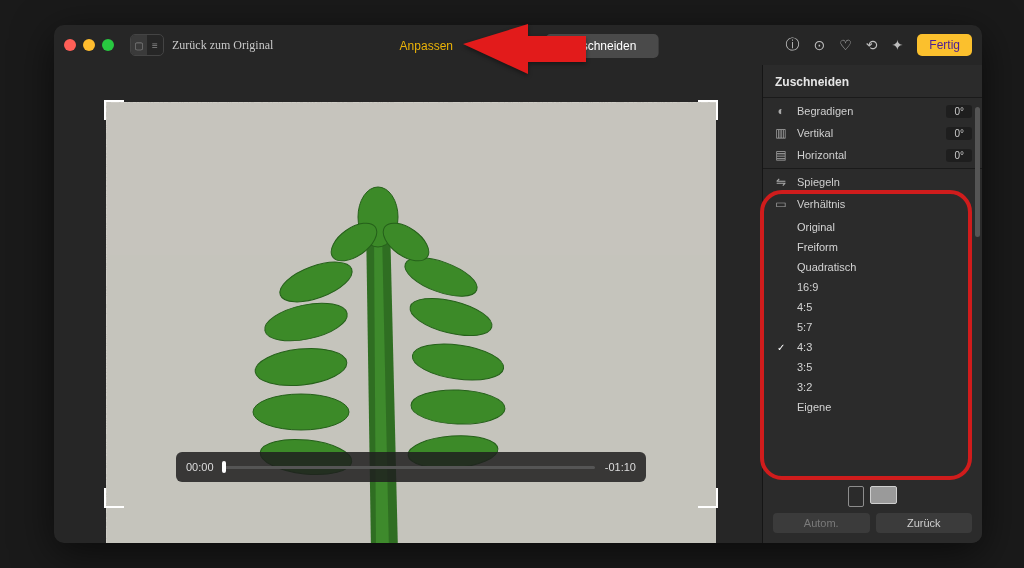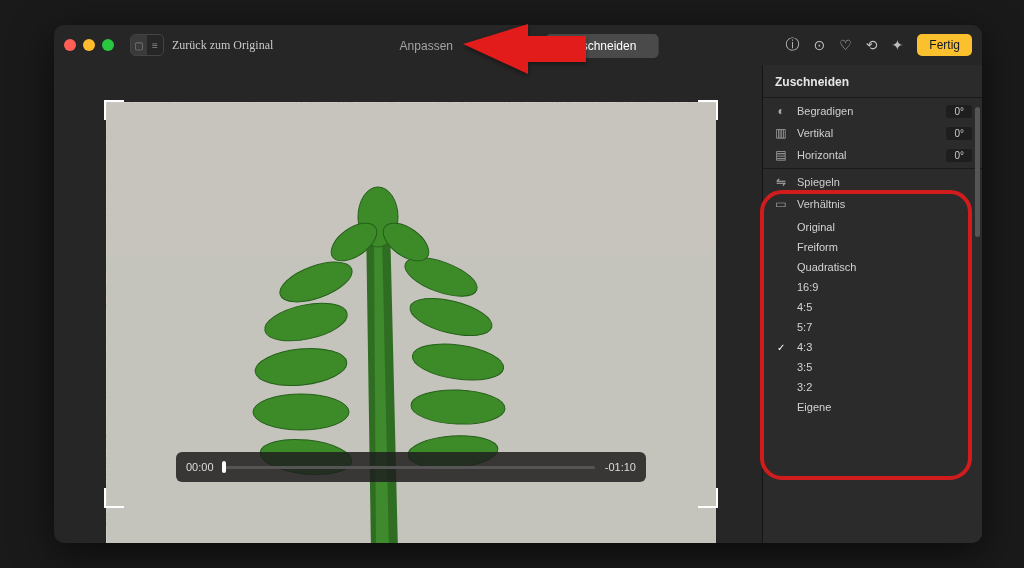--- a/index.html
+++ b/index.html
@@ -16,26 +16,26 @@
   .dot { width:12px; height:12px; border-radius:50%; }
   .dot.r{background:#ff5f57}.dot.y{background:#febc2e}.dot.g{background:#28c840}
 
   .seg-small{display:flex;border:1px solid #444;border-radius:5px;overflow:hidden;height:22px}
   .seg-small>div{width:16px;display:flex;align-items:center;justify-content:center;color:#888;font-size:10px}
   .seg-small>div.act{background:#3a3a3a}
 
   .revert{ color:#c9c9c9; font-size:12px; cursor:pointer;font-family:Liberation Serif, serif;}
 
   .tabs{ position:absolute; left:50%; top:9px; transform:translateX(-50%); display:flex; gap:0; }
-  .tab{ padding:5px 22px; font-size:12px; color:#a3a3a3; background:transparent; cursor:pointer; border-radius:5px;}
+  .tab{ padding:5px 22px; font-size:12px; color:#eab308; background:transparent; cursor:pointer; border-radius:5px;}
   .tab.active{ background:#4a4a4a; color:#fff;}
 
   .right-icons{ position:absolute; right:10px; top:9px; display:flex; gap:14px; align-items:center; }
   .ticon{ color:#bdbdbd; font-size:14px; cursor:pointer; }
-  .done{ background:#fbc02d; color:#0f172a; font-size:12px; padding:4px 12px; border-radius:5px; font-weight:500; cursor:pointer;}
+  .done{ background:#fbc02d; color:#4c1d95; font-size:12px; padding:4px 12px; border-radius:5px; font-weight:500; cursor:pointer;}
 
   .body{ flex:1; display:flex; }
   .canvas{ flex:1; display:flex; align-items:center; justify-content:center; position:relative; padding:20px 24px 20px 30px;}
   .crop-frame{ width:610px; height:404px; position:relative; background:#b6b6b0; }
   .crop-frame::before,.crop-frame::after{content:'';position:absolute;background:rgba(255,255,255,.4);}
   .cf-corner{position:absolute;width:20px;height:20px;border:2px solid #fff;}
   .cf-tl{top:-2px;left:-2px;border-right:none;border-bottom:none}
   .cf-tr{top:-2px;right:-2px;border-left:none;border-bottom:none}
   .cf-bl{bottom:-2px;left:-2px;border-right:none;border-top:none}
   .cf-br{bottom:-2px;right:-2px;border-left:none;border-top:none}
@@ -224,20 +224,30 @@
             <span>3:2</span>
           </div>
           <div class="ratio-item">
             <span class="chk"></span>
             <span>Eigene</span>
           </div>
         </div>
 
       <div class="scrollbar"></div>
 
+      <div class="sb-footer">
+        <div class="orient">
+          <div class="or-box or-p"></div>
+          <div class="or-box or-l"></div>
+        </div>
+        <div class="footbtns">
+          <div class="fbtn dim">Autom.</div>
+          <div class="fbtn">Zurück</div>
+        </div>
+      </div>
     </div>
   </div>
 </div>
 
 <div class="arrow">
   <svg width="130" height="80">
     <polygon points="5,30 70,10 70,22 128,22 128,48 70,48 70,60" fill="#e21b1b"></polygon>
   </svg>
 </div>
 <div class="highlight"></div>

